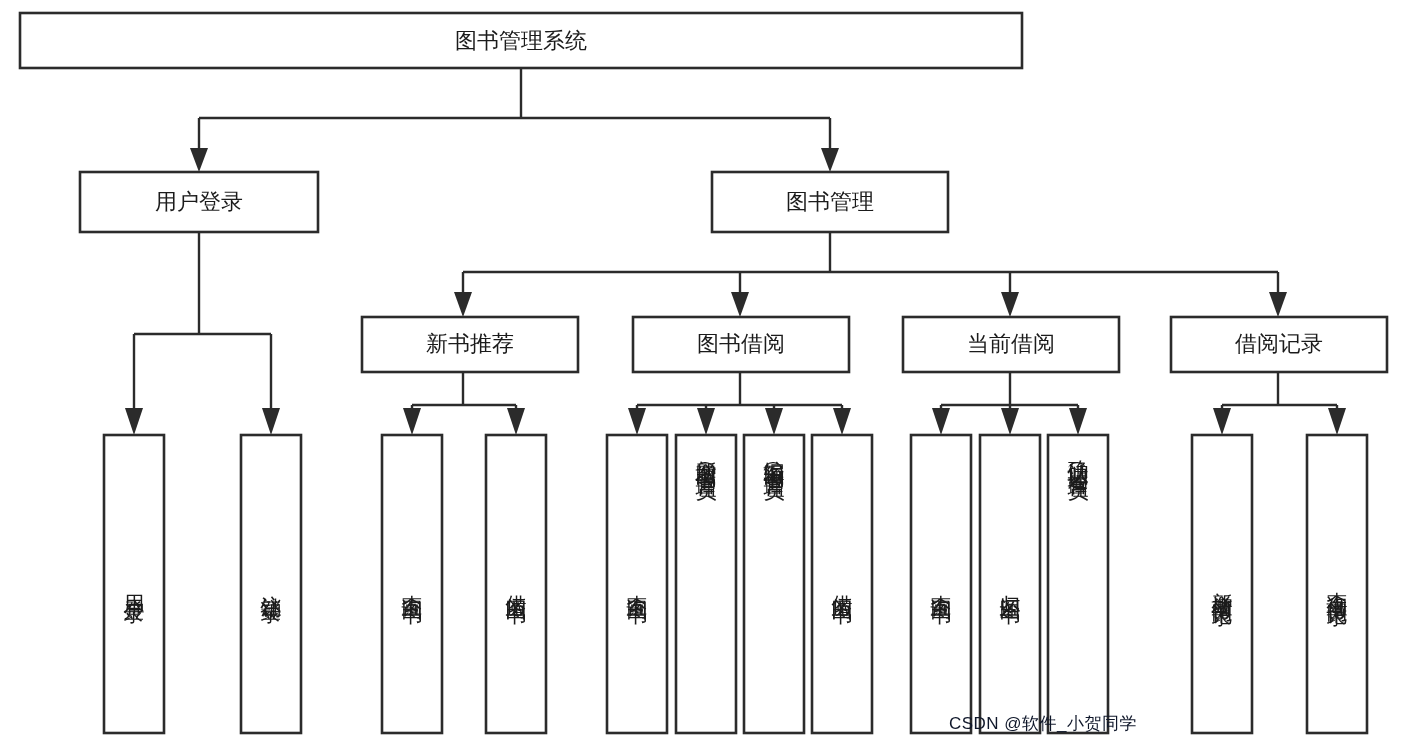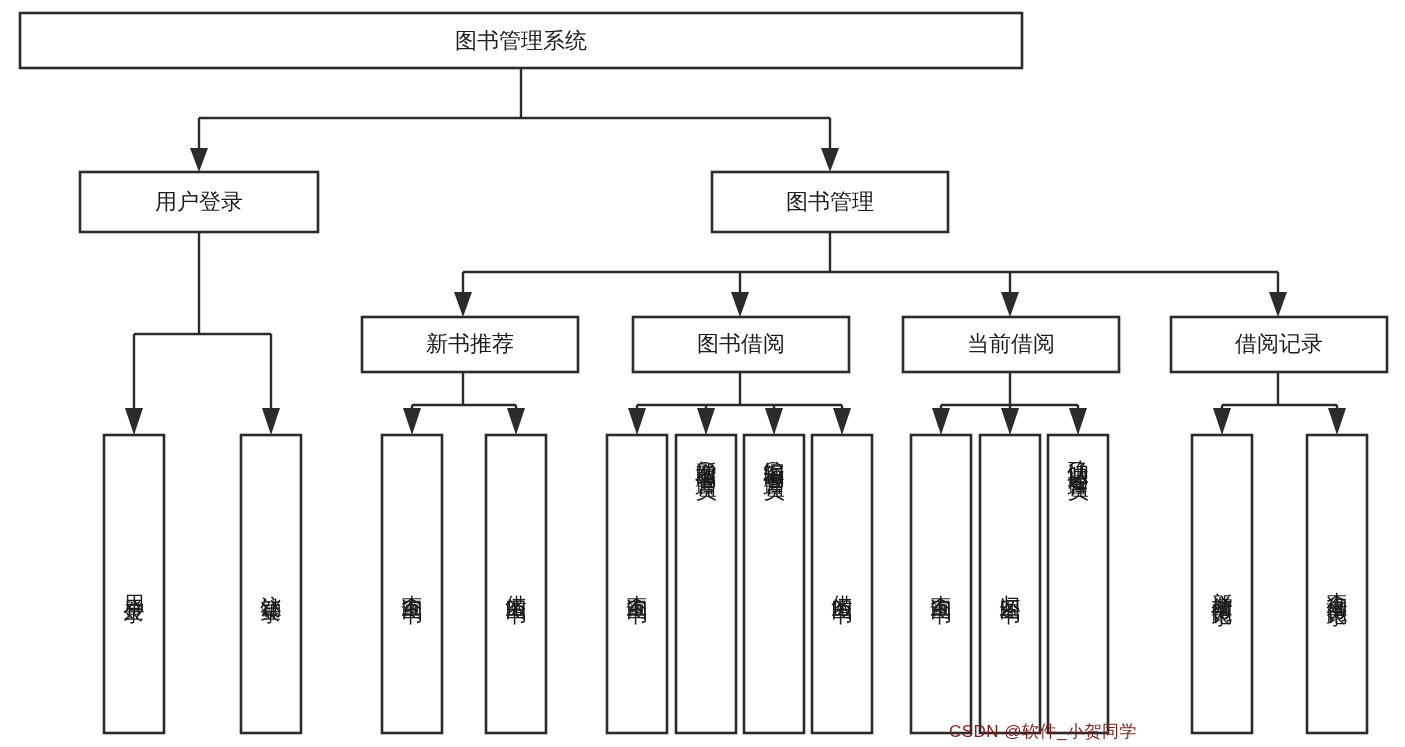--- a/index.html
+++ b/index.html
@@ -66,24 +66,24 @@
     fill: none;
     stroke-linecap: butt;
   }
   .arrow-head {
     fill: #2b2b2b;
     stroke: none;
   }
   .watermark {
     position: absolute;
     right: 8px;
-    bottom: 4px;
+    bottom: 12px;
     font-family: "Liberation Sans", "DejaVu Sans", sans-serif;
     font-size: 17px;
-    color: #7f1d1d;
+    color: #0f172a;
     letter-spacing: 0.5px;
     white-space: nowrap;
     user-select: none;
   }
 </style>
 </head>
 <body>
 
 <div id="diagram-root">
 

